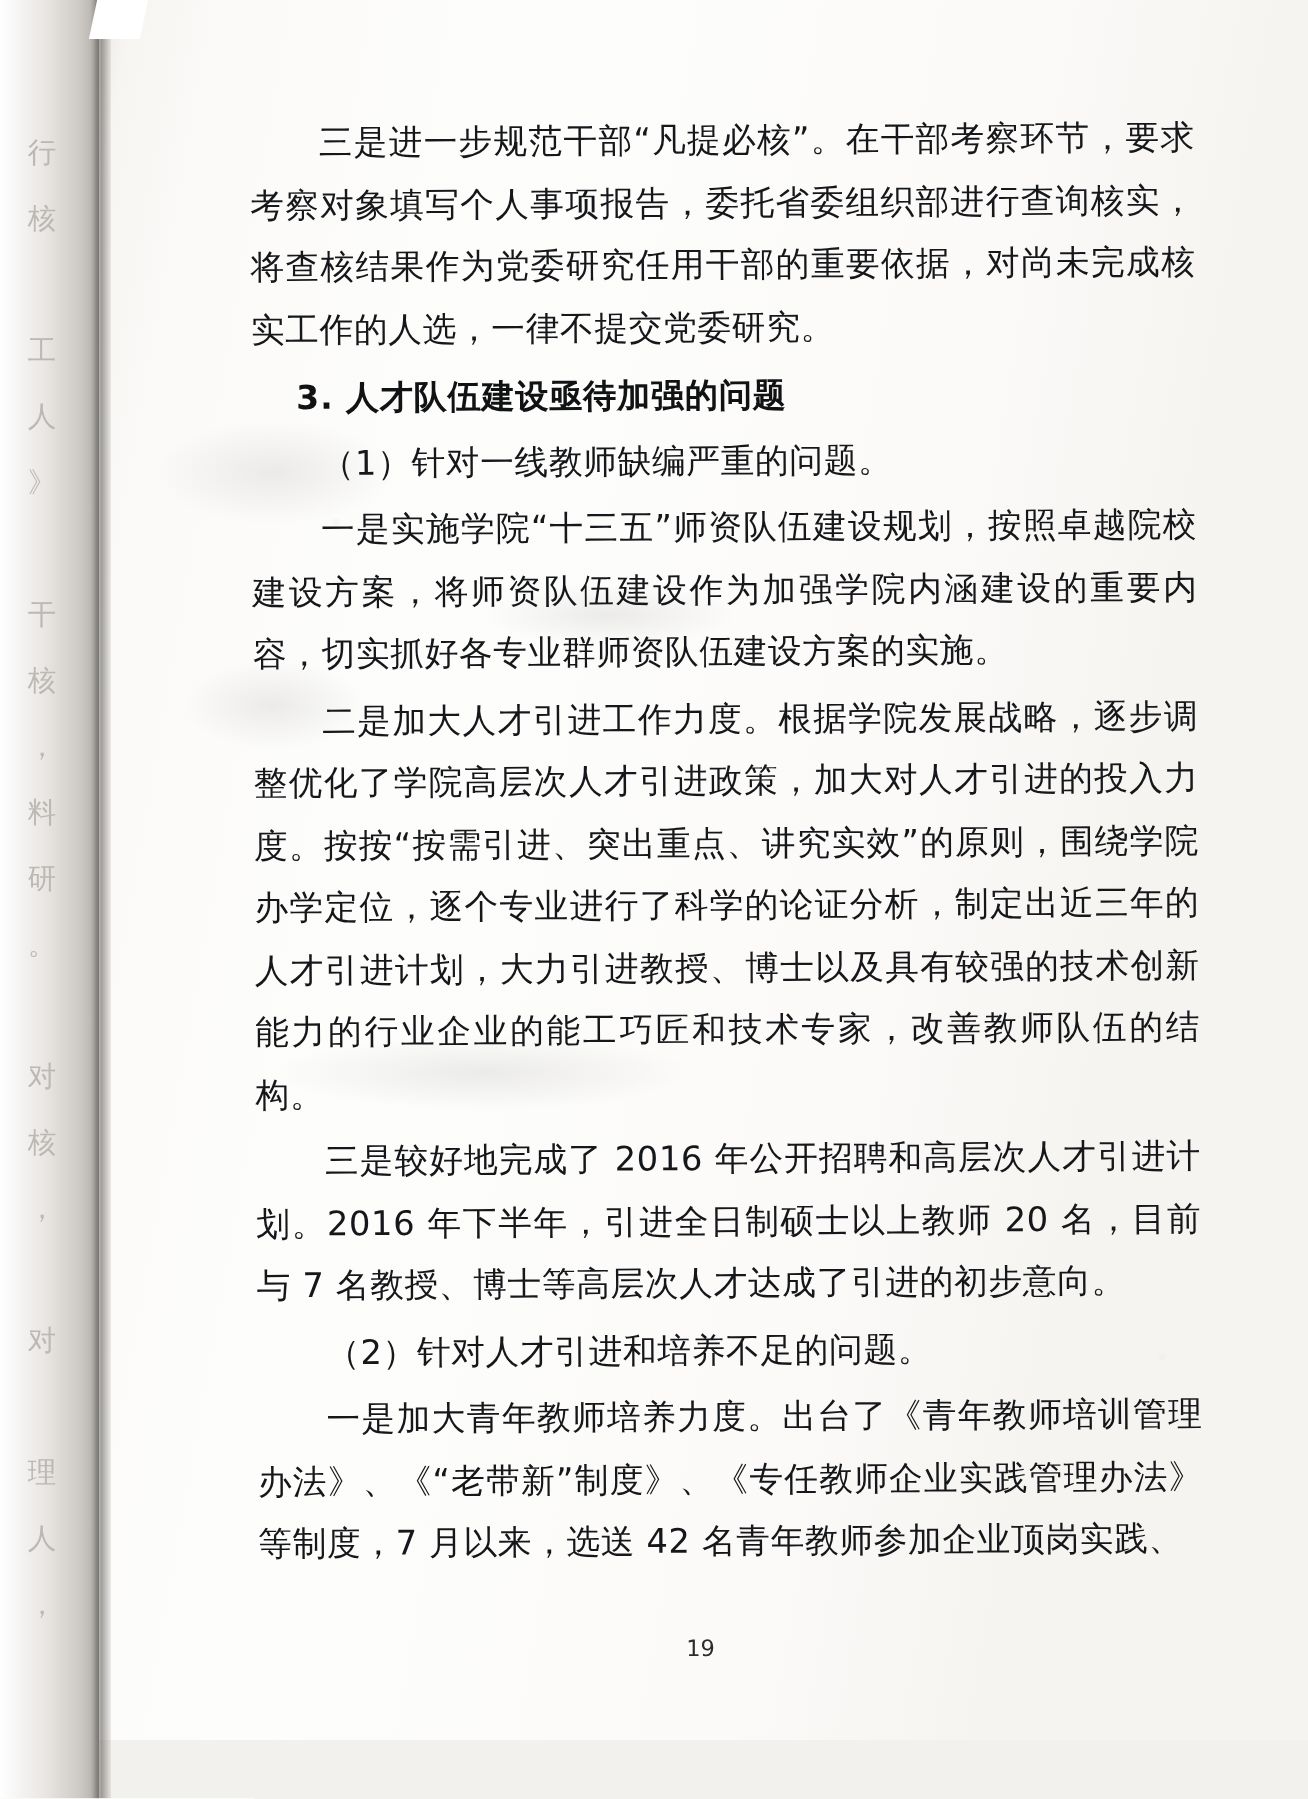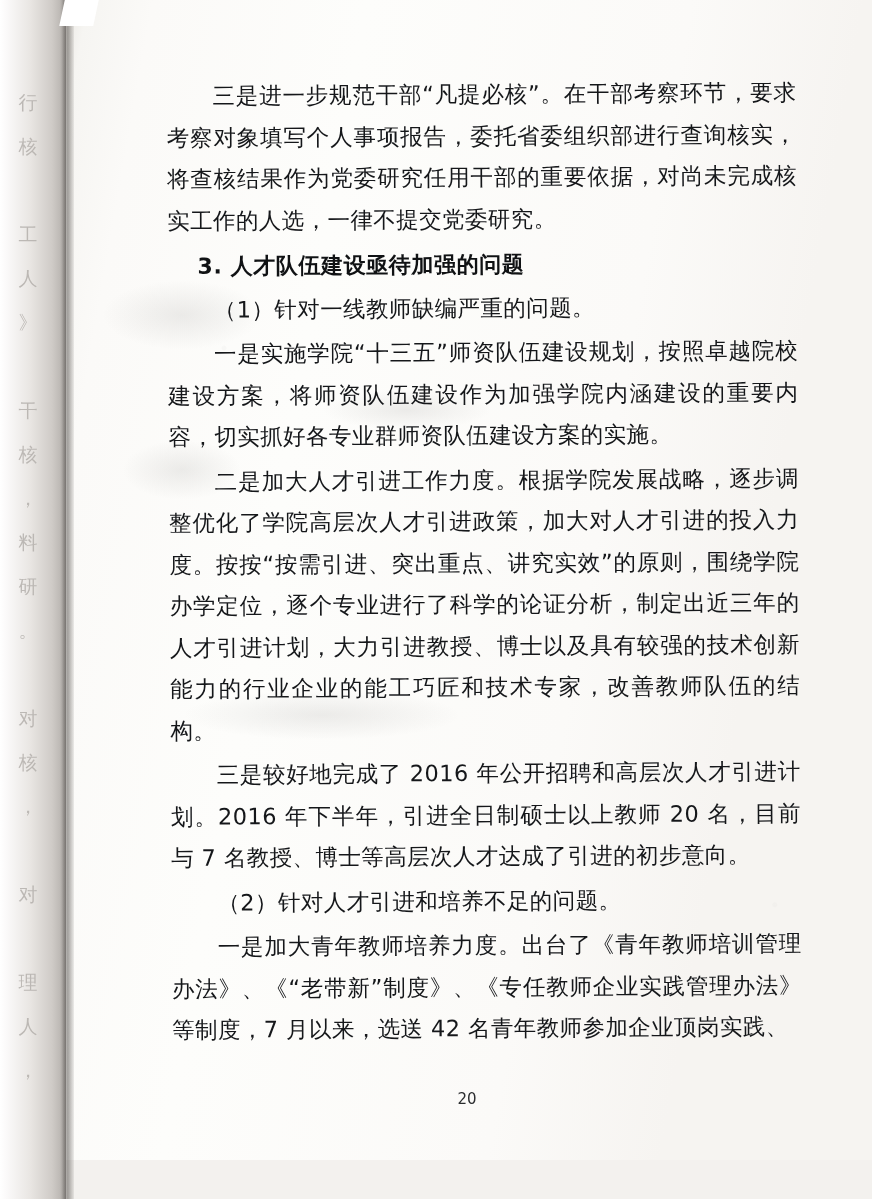--- a/index.html
+++ b/index.html
@@ -153,21 +153,21 @@
       <p class="para indent">三是进一步规范干部“凡提必核”。在干部考察环节，要求考察对象填写个人事项报告，委托省委组织部进行查询核实，将查核结果作为党委研究任用干部的重要依据，对尚未完成核实工作的人选，一律不提交党委研究。</p>
       <p class="heading">3. 人才队伍建设亟待加强的问题</p>
       <p class="para indent">（1）针对一线教师缺编严重的问题。</p>
       <p class="para indent">一是实施学院“十三五”师资队伍建设规划，按照卓越院校建设方案，将师资队伍建设作为加强学院内涵建设的重要内容，切实抓好各专业群师资队伍建设方案的实施。</p>
       <p class="para indent">二是加大人才引进工作力度。根据学院发展战略，逐步调整优化了学院高层次人才引进政策，加大对人才引进的投入力度。按按“按需引进、突出重点、讲究实效”的原则，围绕学院办学定位，逐个专业进行了科学的论证分析，制定出近三年的人才引进计划，大力引进教授、博士以及具有较强的技术创新能力的行业企业的能工巧匠和技术专家，改善教师队伍的结构。</p>
       <p class="para indent">三是较好地完成了 2016 年公开招聘和高层次人才引进计划。2016 年下半年，引进全日制硕士以上教师 20 名，目前与 7 名教授、博士等高层次人才达成了引进的初步意向。</p>
       <p class="para indent">（2）针对人才引进和培养不足的问题。</p>
       <p class="para indent">一是加大青年教师培养力度。出台了《青年教师培训管理办法》、《“老带新”制度》、《专任教师企业实践管理办法》等制度，7 月以来，选送 42 名青年教师参加企业顶岗实践、</p>
     </div>
 
-    <div class="pagenum">20</div>
+    <div class="pagenum">19</div>
   </div>
 
   <div class="gutter"></div>
   <div class="gutter-edge"></div>
   <div class="corner"></div>
   <div class="bleed">行
 核
 
 工
 人

